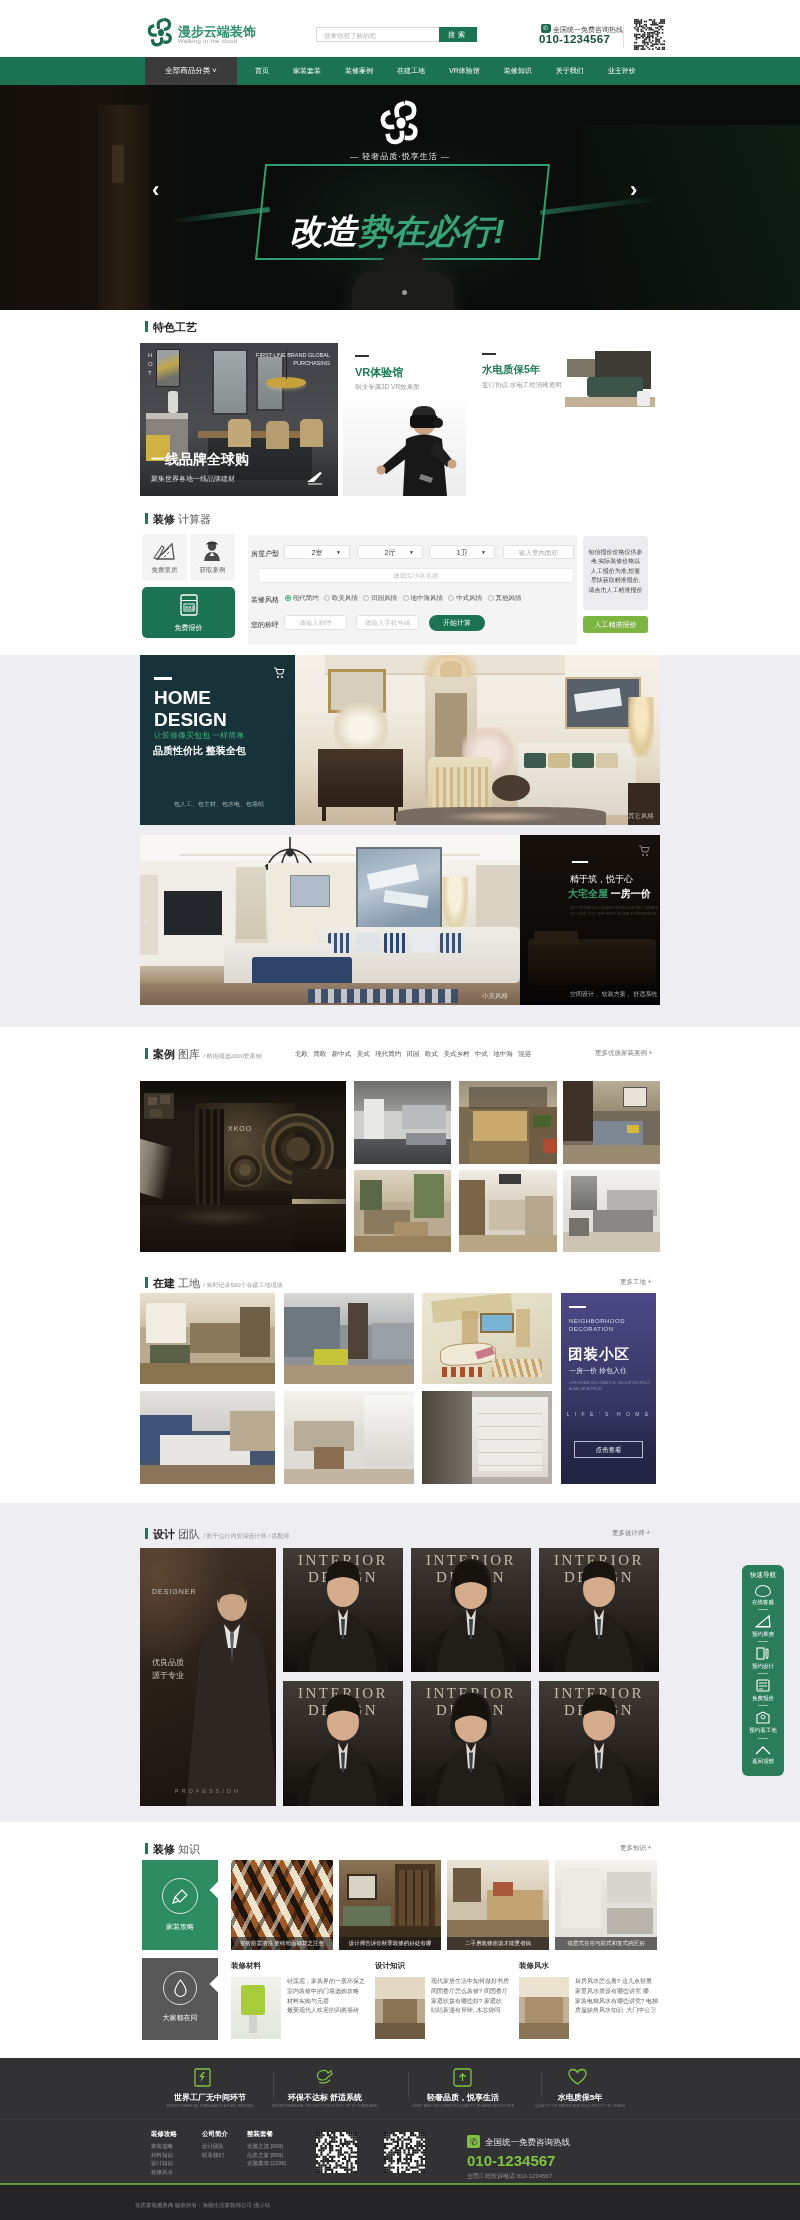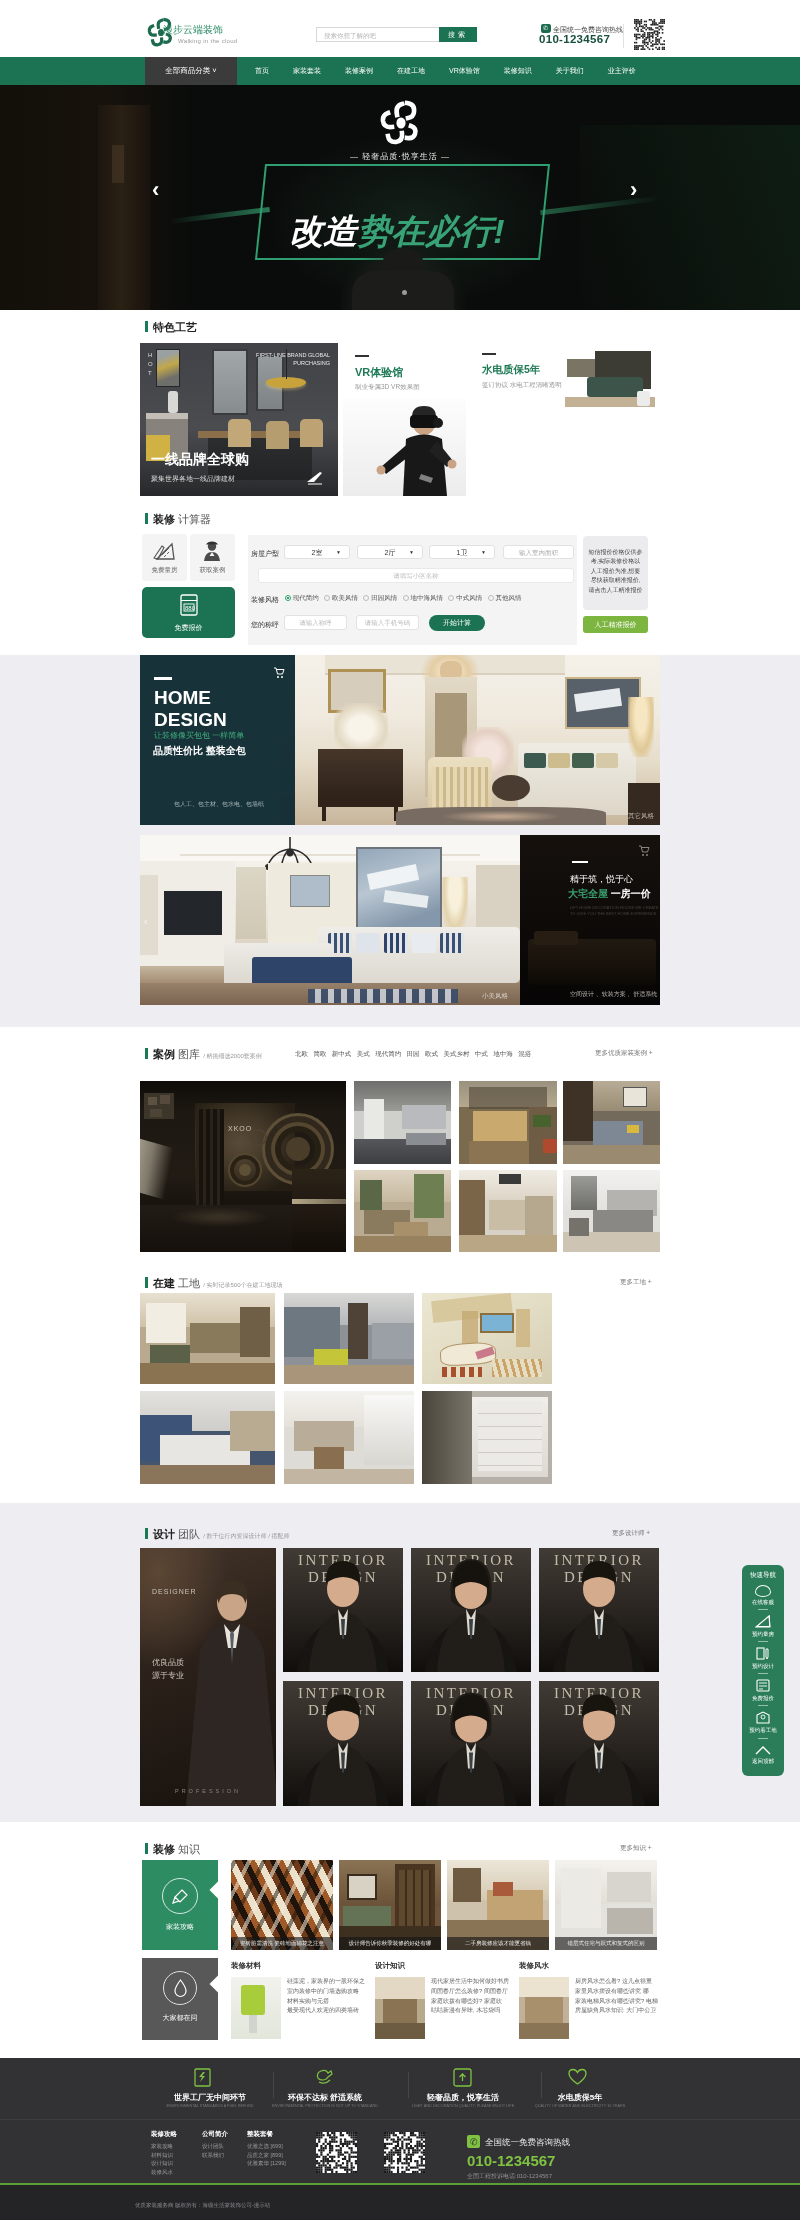--- a/index.html
+++ b/index.html
@@ -25,21 +25,21 @@
 <g stroke="#1d6b4e" stroke-width="5" fill="none" stroke-linecap="square">
 <path d="M17 16 q-2 -9 5 -11"></path>
 <path d="M27 4 q8 1 7 9 q-0.5 5 -6 6"></path>
 <path d="M31 27 q6 2 4 8 q-1.6 5 -8 4"></path>
 <path d="M22 34 q1 8 -6 9 q-7 0.5 -8 -6"></path>
 <path d="M12 28 q-8 1 -9 -6 q-0.6 -6 5 -8"></path>
 </g>
 <ellipse cx="21" cy="24" rx="4.6" ry="5.6" fill="#1d6b4e"></ellipse>
 </svg>
 
-<div class="abs" style="left:163px;top:23px;font-size:10px;font-weight:normal;color:#2f8e6b">漫步云端装饰</div>
+<div class="abs" style="left:178px;top:23px;font-size:13px;font-weight:bold;color:#2f8e6b">漫步云端装饰</div>
 
 <div class="abs" style="left:178px;top:38px;font-size:6px;color:#9a9a9a;letter-spacing:.3px">Walking in the cloud</div>
 
 <div class="abs" style="left:316px;top:27px;width:161px;height:15px;background:#fff;border:1px solid #d8d8d8">
   <div class="abs" style="left:7px;top:4px;font-size:6.5px;color:#b5b5b5">搜索你想了解的吧</div>
   <div class="abs" style="right:-1px;top:-1px;width:38px;height:15px;background:#1c7354;color:#fff;font-size:7px;text-align:center;line-height:15px;letter-spacing:3px">搜索</div>
 </div>
 
 <div class="abs" style="left:541px;top:24px;width:10px;height:9px;background:#1c6b4e;border-radius:2px 2px 3px 2px"></div>
 <div class="abs" style="left:543px;top:24px;color:#fff;font-size:6px">✆</div>
@@ -697,20 +697,32 @@
   <div class="abs" style="left:30px;top:56px;width:30px;height:26px;background:#8a6e50"></div>
   <div class="abs" style="left:0;top:78px;width:130px;height:15px;background:#c2b6a2"></div>
 </div>
 
 <div class="abs" style="left:422px;top:1391px;width:130px;height:93px;overflow:hidden;background:#b5b1a8">
   <div class="abs" style="left:0;top:0;width:50px;height:93px;background:linear-gradient(90deg,#4a453c,#7a756a)"></div>
   <div class="abs" style="left:50px;top:6px;width:76px;height:80px;background:linear-gradient(180deg,#f0eeea,#ddd9d2)"></div>
   <div class="abs" style="left:56px;top:10px;width:64px;height:70px;background:repeating-linear-gradient(180deg,#eceae6 0 12px,#cfccc5 12px 13px)"></div>
 </div>
 
+<div class="abs" style="left:561px;top:1293px;width:95px;height:191px;overflow:hidden;background:linear-gradient(180deg,#4c4886 0%,#3c3a6a 45%,#28284c 100%)" id="groupcard">
+  <div class="abs" style="left:0;bottom:0;width:95px;height:70px;background:linear-gradient(180deg,transparent,#232344 80%)"></div>
+  <div class="abs" style="left:8px;top:13px;width:17px;height:2px;background:#fff"></div>
+  <div class="abs" style="left:8px;top:24px;color:#d8d8ea;font-size:6px;line-height:8px;letter-spacing:.5px">NEIGHBORHOOD<br>DECORATION</div>
+
+  <div class="abs" style="left:7px;top:52px;color:#fff;font-size:14.5px;font-weight:bold;letter-spacing:1px">团装小区</div>
+  <div class="abs" style="left:8px;top:73px;color:#e2e2f0;font-size:7px">一房一价 拎包入住</div>
+  <div class="abs" style="left:8px;top:88px;color:#8a8ab0;font-size:3.8px;line-height:5.5px">LIFE HOME DECORATION, GROUP DISTRICT<br>A DAO AT A PRICE</div>
+  <div class="abs" style="left:0;top:118px;width:95px;text-align:center;color:#c2c2da;font-size:5px;letter-spacing:2px">L I F E ′ S&nbsp;&nbsp;H O M E</div>
+
+  <div class="abs" style="left:13px;top:148px;width:69px;height:17px;border:1px solid #b9b9d4;color:#fff;font-size:6.5px;text-align:center;line-height:16px">点击查看</div>
+</div>
 
 <div class="abs" style="left:0;top:1503px;width:800px;height:319px;background:#eeedf2"></div>
 
 <div class="tbar" style="left:145px;top:1528px"></div>
 
 <div class="st" style="left:153px;top:1527px">设计 <span class="lt" style="color:#555">团队</span> <span class="sub">/ 数千位行内资深设计师 / 搭配师</span></div>
 
 <div class="more" style="left:612px;top:1529px">更多设计师 +</div>
 
 <div class="abs" style="left:140px;top:1548px;width:136px;height:258px;overflow:hidden;background:#2a211c" id="designer-big">

